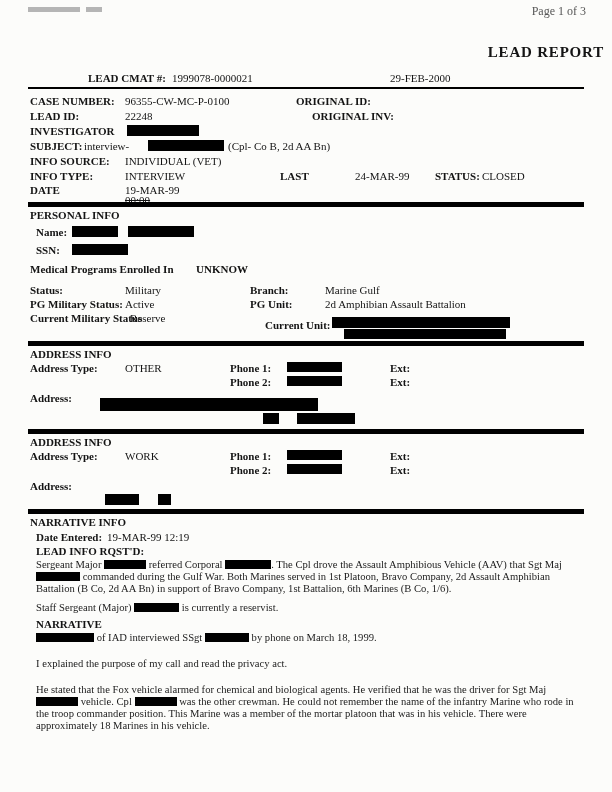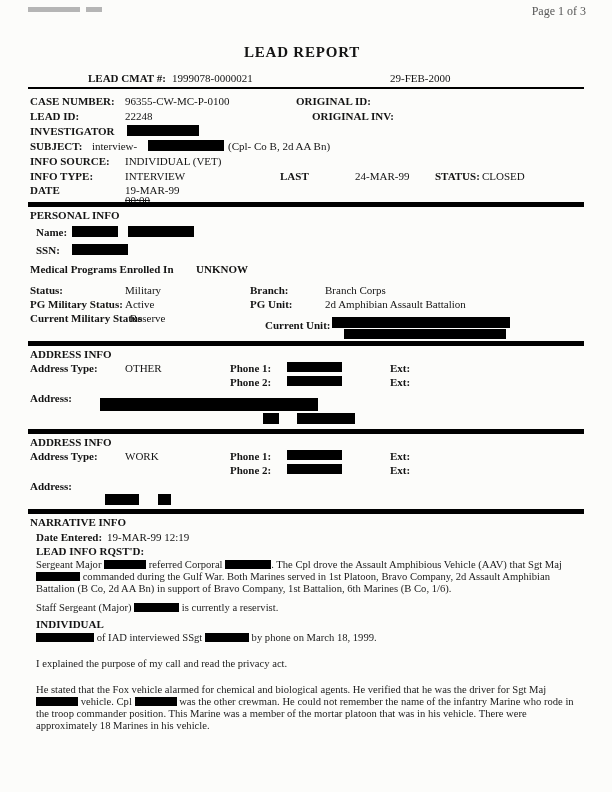--- a/index.html
+++ b/index.html
@@ -2,21 +2,21 @@
 <html><head>
 <meta charset="utf-8">
 <style>
   *{box-sizing:border-box}
   html,body{margin:0;padding:0}
   body{width:612px;height:792px;background:#e8e8e8}
   .page{position:relative;width:612px;height:792px;background:#fcfcfa;
         font-family:"Liberation Serif",serif;color:#141414;overflow:hidden}
   .t{position:absolute;font-size:11px;line-height:12px;white-space:nowrap}
   .b{font-weight:bold}
-  .title{position:absolute;left:0;right:8px;top:44px;text-align:center;
+  .title{position:absolute;left:0;right:8px;top:44px;text-align:right;
          font-weight:bold;font-size:15px;letter-spacing:.8px}
   .rule{position:absolute;left:28px;width:556px;background:#000}
   .rd{position:absolute;background:#000;height:11px}
   .rdi{display:inline-block;background:#000;height:9px;vertical-align:-1px}
   .para{position:absolute;font-size:10.6px;line-height:12px;color:#1b1b1b}
   .smudge{position:absolute;background:#b5b5b5}
   .pgnum{position:absolute;font-size:12px;color:#555;right:26px;top:4px}
   .strike{text-decoration:line-through}
 </style>
 </head>
@@ -40,21 +40,21 @@
   <span class="t b" style="left:296px;top:95px">ORIGINAL ID:</span>
 
   <span class="t b" style="left:30px;top:110px">LEAD ID:</span>
   <span class="t" style="left:125px;top:110px">22248</span>
   <span class="t b" style="left:312px;top:110px">ORIGINAL INV:</span>
 
   <span class="t b" style="left:30px;top:125px">INVESTIGATOR</span>
   <div class="rd" style="left:127px;top:125px;width:72px"></div>
 
   <span class="t b" style="left:30px;top:140px">SUBJECT:</span>
-  <span class="t" style="left:92px;top:140px">interview-</span>
+  <span class="t" style="left:84px;top:140px">interview-</span>
   <div class="rd" style="left:148px;top:140px;width:76px"></div>
   <span class="t" style="left:228px;top:140px">(Cpl- Co B, 2d AA Bn)</span>
 
   <span class="t b" style="left:30px;top:155px">INFO SOURCE:</span>
   <span class="t" style="left:125px;top:155px">INDIVIDUAL (VET)</span>
 
   <span class="t b" style="left:30px;top:170px">INFO TYPE:</span>
   <span class="t" style="left:125px;top:170px">INTERVIEW</span>
   <span class="t b" style="left:280px;top:170px">LAST</span>
   <span class="t" style="left:355px;top:170px">24-MAR-99</span>
@@ -74,21 +74,21 @@
 
   <span class="t b" style="left:36px;top:244px">SSN:</span>
   <div class="rd" style="left:72px;top:244px;width:56px"></div>
 
   <span class="t b" style="left:30px;top:263px">Medical  Programs Enrolled In</span>
   <span class="t b" style="left:196px;top:263px">UNKNOW</span>
 
   <span class="t b" style="left:30px;top:284px">Status:</span>
   <span class="t" style="left:125px;top:284px">Military</span>
   <span class="t b" style="left:250px;top:284px">Branch:</span>
-  <span class="t" style="left:325px;top:284px">Branch Corps</span>
+  <span class="t" style="left:325px;top:284px">Marine Gulf</span>
 
   <span class="t b" style="left:30px;top:298px">PG Military Status:</span>
   <span class="t" style="left:125px;top:298px">Active</span>
   <span class="t b" style="left:250px;top:298px">PG Unit:</span>
   <span class="t" style="left:325px;top:298px">2d Amphibian Assault Battalion</span>
 
   <span class="t b" style="left:30px;top:312px">Current Military Status</span>
   <span class="t" style="left:130px;top:312px">Reserve</span>
 
   <span class="t b" style="left:265px;top:319px">Current Unit:</span>
@@ -139,21 +139,21 @@
   <span class="t b" style="left:36px;top:545px">LEAD INFO RQST'D:</span>
 
   <div class="para" style="left:36px;top:559px;width:545px">
     <span>Sergeant Major </span><span class="rdi" style="width:42px"></span><span> referred Corporal </span><span class="rdi" style="width:46px"></span><span>. The Cpl drove the Assault Amphibious Vehicle (AAV) that Sgt Maj </span><span class="rdi" style="width:44px"></span><span> commanded during the Gulf War. Both Marines served in 1st Platoon, Bravo Company, 2d Assault Amphibian Battalion (B Co, 2d AA Bn) in support of Bravo Company, 1st Battalion, 6th Marines (B Co, 1/6).</span>
   </div>
 
   <div class="para" style="left:36px;top:602px;width:545px">
     <span>Staff Sergeant (Major) </span><span class="rdi" style="width:45px"></span><span> is currently a reservist.</span>
   </div>
 
-  <span class="t b" style="left:36px;top:618px">INDIVIDUAL</span>
+  <span class="t b" style="left:36px;top:618px">NARRATIVE</span>
 
   <div class="para" style="left:36px;top:632px;width:545px">
     <span class="rdi" style="width:58px"></span><span> of IAD interviewed SSgt </span><span class="rdi" style="width:44px"></span><span> by phone on March 18, 1999.</span>
   </div>
 
   <div class="para" style="left:36px;top:658px;width:545px">
     <span>I explained the purpose of my call and read the privacy act.</span>
   </div>
 
   <div class="para" style="left:36px;top:684px;width:548px">

